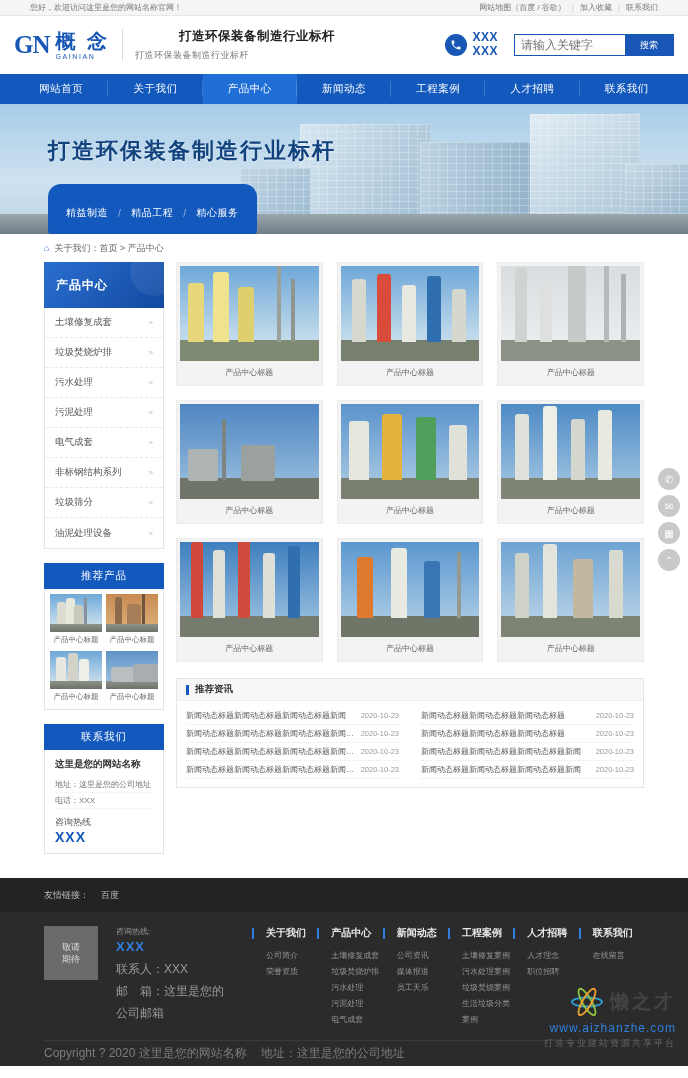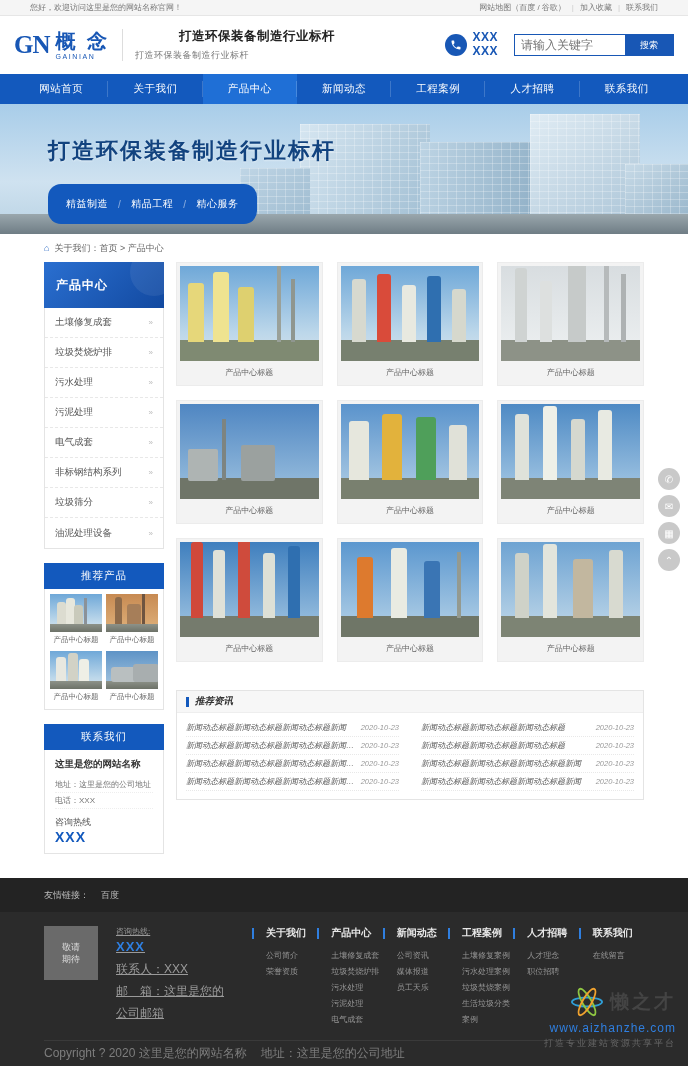--- a/index.html
+++ b/index.html
@@ -137,21 +137,21 @@
   }
   .banner-text { position: absolute; left: 48px; top: 32px; }
   .banner-title {
     font-size: 22px; font-weight: bold; color: #12437f; letter-spacing: 2px;
     text-shadow: 0 1px 2px rgba(255,255,255,.5);
   }
   .banner-tags {
     margin-top: 18px;
     display: inline-flex; align-items: center; gap: 10px;
     background: #1359bd; border-radius: 13px;
-    padding: 13px 18px; color: #fff; font-size: 10px; letter-spacing: .5px;
+    padding: 22px 18px; color: #fff; font-size: 10px; letter-spacing: .5px;
   }
   .banner-tags .vsep { color: rgba(255,255,255,.5); }
 
   
   .breadcrumb {
     height: 28px; display: flex; align-items: center;
     padding: 0 44px; font-size: 9px; color: #666;
     background: #fff;
   }
   .bc-home { color: #1359bd; margin-right: 5px; font-size: 9px; }
@@ -204,21 +204,21 @@
   .contact-hot { font-size: 9px; color: #555; margin-top: 7px; }
   .contact-tel { font-size: 14px; color: #1359bd; font-weight: bold; letter-spacing: 1px; }
 
   
   .prod-grid { display: grid; grid-template-columns: repeat(3,1fr); gap: 14px; }
   .prod-card { background: #f3f3f3; border: 1px solid #ececec; padding: 3px 3px 0; }
   .prod-img { height: 95px; width: 100%; }
   .prod-cap { text-align: center; font-size: 8px; color: #666; padding: 6px 0 7px; }
 
   
-  .news-block { margin-top: 28px; border: 1px solid #e4e4e4; background: #fff; font-style: italic; }
+  .news-block { margin-top: 16px; border: 1px solid #e4e4e4; background: #fff; }
   .news-head {
     height: 22px; display: flex; align-items: center; padding: 0 9px;
     background: #f7f7f7; border-bottom: 1px solid #eee;
     font-size: 9.5px; color: #333; font-weight: bold;
   }
   .news-head .bar { width: 3px; height: 10px; background: #1359bd; margin-right: 6px; }
   .news-cols { display: grid; grid-template-columns: 1fr 1fr; padding: 6px 9px 8px; column-gap: 22px; }
   .news-row {
     display: flex; align-items: center; gap: 6px;
     border-bottom: 1px dotted #e8e8e8; padding: 3px 0;
@@ -246,21 +246,21 @@
   .friend .lbl { margin-right: 12px; }
   .friend a { color: #bbb; text-decoration: none; }
 
   .footer { background: #2b2b2b; color: #9a9a9a; padding: 14px 44px 0; }
   .footer-top { display: flex; gap: 18px; }
   .f-qr {
     width: 54px; height: 54px; background: #6a6a6a; color: #ddd;
     display: flex; flex-direction: column; align-items: center; justify-content: center;
     font-size: 9px; line-height: 1.4; flex: 0 0 54px;
   }
-  .f-contact { width: 118px; text-decoration: underline; }
+  .f-contact { width: 118px; }
   .f-contact .lab { font-size: 8px; color: #9a9a9a; }
   .f-contact .tel { font-size: 13px; color: #2f7fe0; font-weight: bold; letter-spacing: 1px; margin: 2px 0 5px; }
   .f-contact .row { font-size: 12px; color: #9a9a9a; line-height: 1.8; }
 
   .f-navs { display: flex; flex: 1; gap: 0; }
   .f-col { flex: 1; padding-left: 14px; position: relative; }
   .f-col::before {
     content: ""; position: absolute; left: 0; top: 2px; height: 11px; width: 2px; background: #2f7fe0;
   }
   .f-col .h { font-size: 10px; color: #e8e8e8; font-weight: bold; margin-bottom: 8px; }

